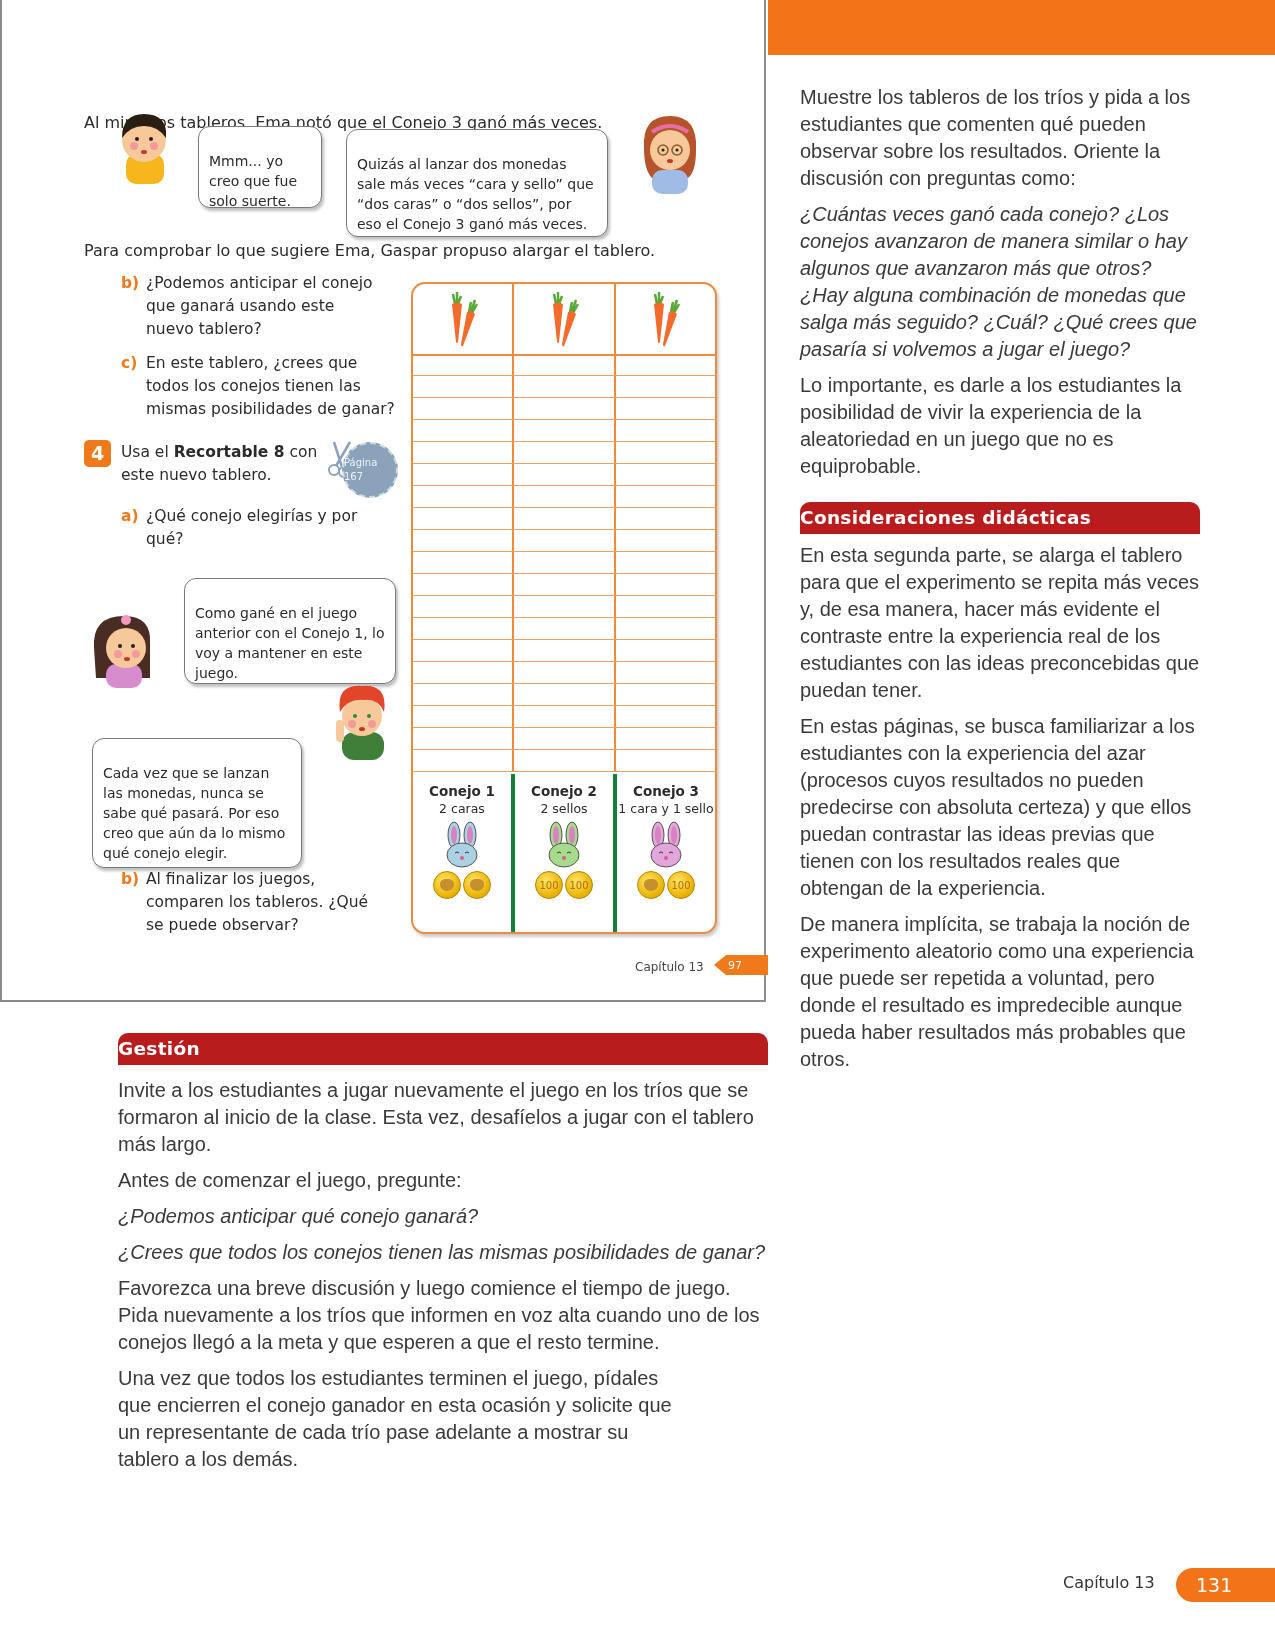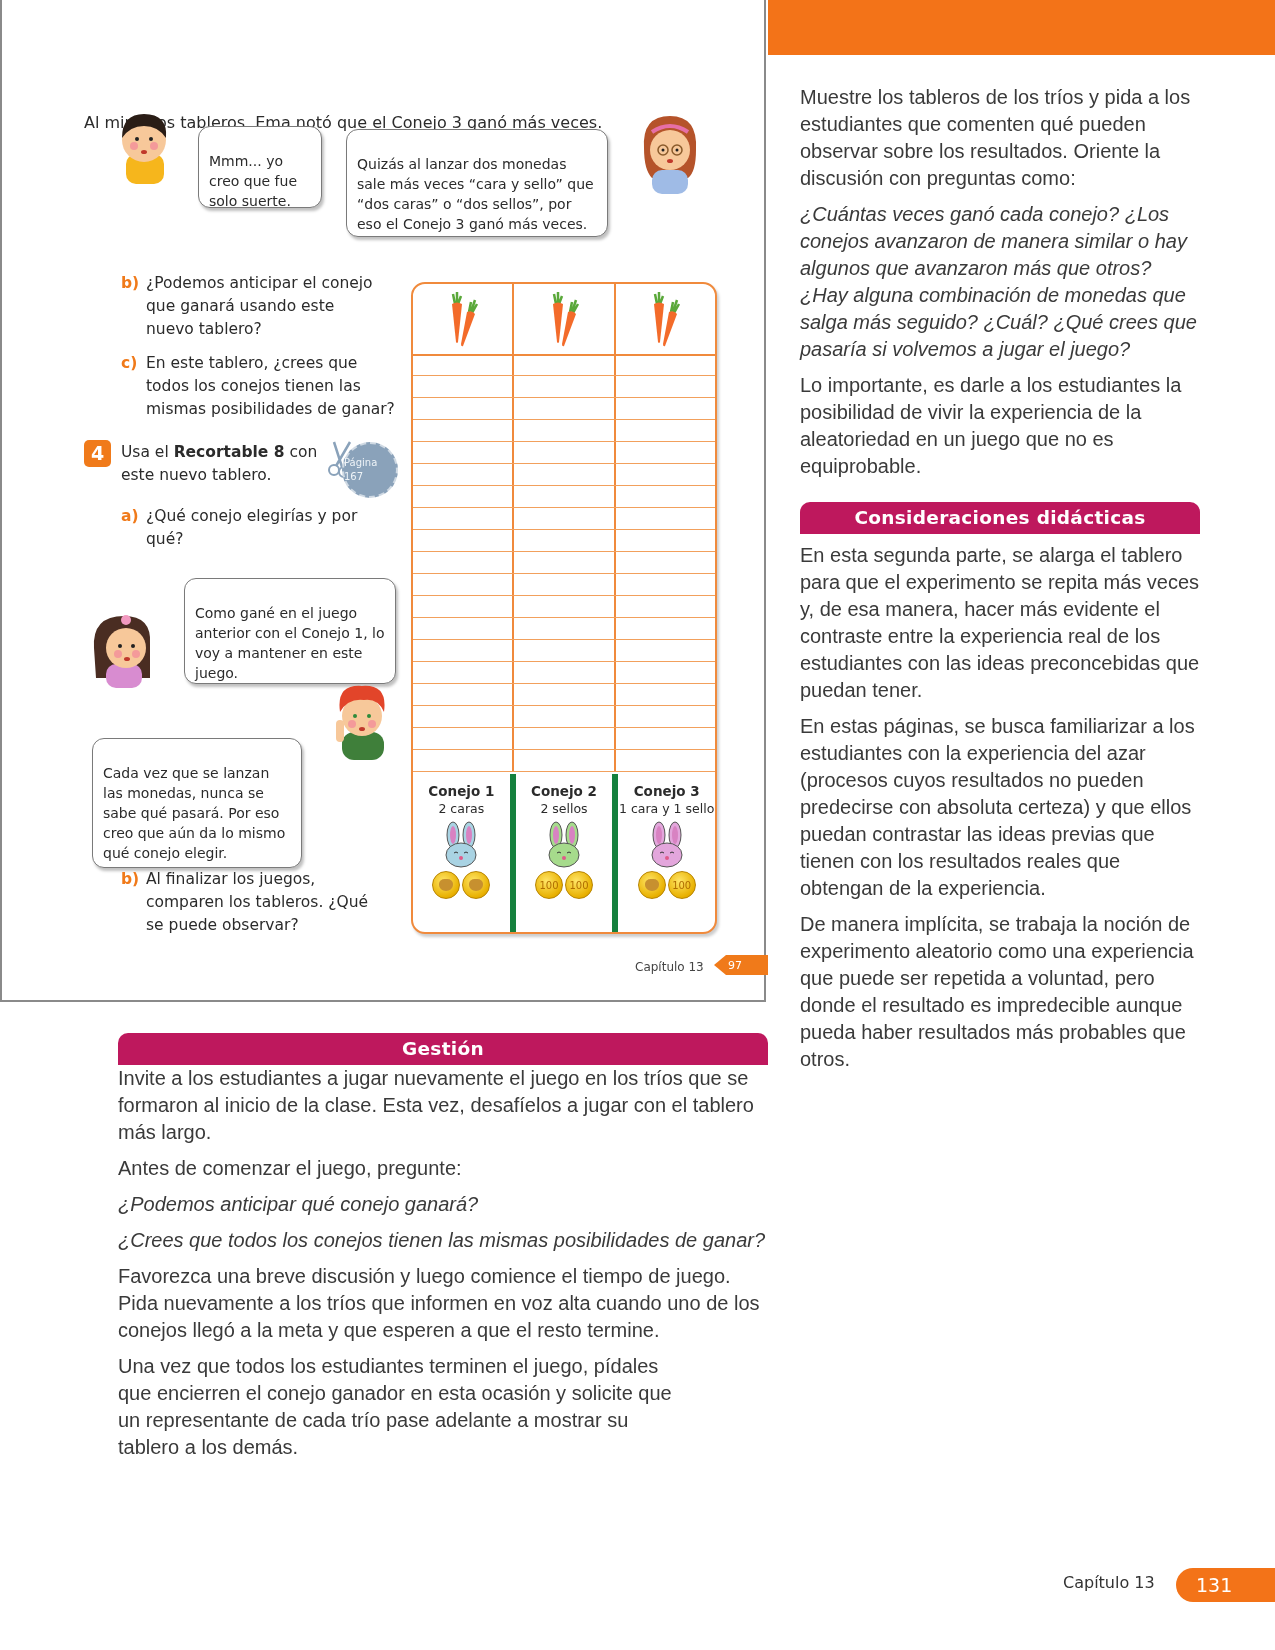--- a/index.html
+++ b/index.html
@@ -26,40 +26,40 @@
   .board { position: absolute; left: 409px; top: 282px; width: 306px; height: 652px; border: 2px solid #f08a3c;
            border-radius: 14px; box-sizing: border-box; box-shadow: 2px 3px 3px rgba(0,0,0,0.2); overflow: hidden; background:#fff; }
   .board-head { position: absolute; left: 0; top: 0; width: 100%; height: 70px; border-bottom: 2px solid #f08a3c; display: flex; }
   .board-head .hc { flex: 1; border-right: 2px solid #f08a3c; position: relative; }
   .board-head .hc:last-child { border-right: none; }
   .board-rows { position: absolute; left: 0; top: 70px; width: 100%; }
   .board-row { display: flex; height: 21px; border-bottom: 1.5px solid #f2a05c; }
   .board-row .c { flex: 1; border-right: 2px solid #f08a3c; }
   .board-row .c:last-child { border-right: none; }
   .board-foot { position: absolute; left: 0; bottom: 0; width: 100%; height: 158px; display: flex; }
-  .board-foot .fc { flex: 1; border-right: 6px solid #15803d; text-align: center; position: relative; }
+  .board-foot .fc { flex: 1; border-right: 4px solid #15803d; text-align: center; position: relative; }
   .board-foot .fc:last-child { border-right: none; }
   .fc .name { font-weight: bold; font-size: 13.5px; margin-top: 8px; line-height: 18px; }
   .fc .desc { font-size: 12.5px; line-height: 17px; }
   .bunny { width: 44px; height: 48px; margin: 4px auto 0; display: block; }
   .coins { display: flex; justify-content: center; gap: 2px; margin-top: 2px; }
   .coin { width: 28px; height: 28px; border-radius: 50%; background: radial-gradient(circle at 40% 35%, #ffe566, #e8b000 70%, #c98d00);
           border: 1px solid #b88400; font-size: 10px; color: #b06d00; line-height: 28px; text-align: center; box-sizing: border-box; }
   .coin.face::after { content: ""; display: block; width: 14px; height: 12px; background: #c7902f; border-radius: 40% 40% 50% 50%; margin: 7px auto 0; }
 
   .inner-footer { position: absolute; top: 957px; left: 633px; font-size: 12px; color: #444; }
   .inner-pagenum { position: absolute; top: 955px; left: 712px; width: 54px; height: 20px; background: #f07a1a; color: #fff;
                    font-size: 11px; line-height: 22px; padding-left: 14px; box-sizing: border-box; clip-path: polygon(12px 0, 100% 0, 100% 100%, 12px 100%, 0 50%); }
 
   
   .topbar { position: absolute; left: 768px; top: 0; width: 507px; height: 55px; background: #f37318; }
   .guide { font-family: "Liberation Sans", sans-serif; font-size: 20px; line-height: 27px; color: #3a3a3a; }
   .guide p { margin: 0 0 9px 0; }
   .guide .it { font-style: italic; }
-  .section-head { height: 32px; background: #be185d; color: #fff; border-radius: 10px 10px 0 0; text-align: center;
+  .section-head { height: 32px; background: #b91c1c; color: #fff; border-radius: 10px 10px 0 0; 
                   font-family: "DejaVu Sans", sans-serif; font-size: 18.5px; line-height: 32px; font-weight: bold; letter-spacing: 0.3px; }
   .footer-label { position: absolute; left: 1063px; top: 1573px; font-size: 16px; color: #333; }
   .footer-num { position: absolute; left: 1176px; top: 1568px; width: 99px; height: 34px; background: #f37318; color: #fff;
                 border-radius: 17px 0 0 17px; font-size: 19px; line-height: 34px; padding-left: 20px; box-sizing: border-box; }
 </style>
 </head>
 <body>
 
 <div class="inner-page kid">
 
@@ -87,20 +87,21 @@
     <rect x="14" y="58" width="36" height="24" rx="10" fill="#9fbbe6"></rect>
     <circle cx="32" cy="38" r="20" fill="#f7c89a"></circle>
     <path d="M14 20 Q32 8 50 20" stroke="#e66fa6" stroke-width="4" fill="none"></path>
     <circle cx="25" cy="38" r="5" fill="none" stroke="#8a5a2a" stroke-width="1.5"></circle>
       <circle cx="39" cy="38" r="5" fill="none" stroke="#8a5a2a" stroke-width="1.5"></circle>
     <circle cx="25" cy="38" r="1.5" fill="#222"></circle>
       <circle cx="39" cy="38" r="1.5" fill="#222"></circle>
     <ellipse cx="32" cy="49" rx="3" ry="2" fill="#c0392b"></ellipse>
   </svg>
 
+  <div class="abs" style="left:82px;top:240px;font-size:16px;">Para comprobar lo que sugiere Ema, Gaspar propuso alargar el tablero.</div>
 
   <div class="q" style="left:144px;top:272px;width:240px;">
     <span class="letter">b)</span>
     <span>¿Podemos anticipar el conejo que ganará usando este nuevo tablero?</span>
   </div>
   <div class="q" style="left:144px;top:352px;width:250px;">
     <span class="letter">c)</span>
     <span>En este tablero, ¿crees que todos los conejos tienen las mismas posibilidades de ganar?</span>
   </div>
 
@@ -326,21 +327,21 @@
   <p>Muestre los tableros de los tríos y pida a los estudiantes que comenten qué pueden observar sobre los resultados. Oriente la discusión con preguntas como:</p>
   <p class="it">¿Cuántas veces ganó cada conejo? ¿Los conejos avanzaron de manera similar o hay algunos que avanzaron más que otros? ¿Hay alguna combinación de monedas que salga más seguido? ¿Cuál? ¿Qué crees que pasaría si volvemos a jugar el juego?</p>
   <p>Lo importante, es darle a los estudiantes la posibilidad de vivir la experiencia de la aleatoriedad en un juego que no es equiprobable.</p>
   <div class="section-head" style="margin-top:22px;margin-bottom:8px;">Consideraciones didácticas</div>
   <p>En esta segunda parte, se alarga el tablero para que el experimento se repita más veces y, de esa manera, hacer más evidente el contraste entre la experiencia real de los estudiantes con las ideas preconcebidas que puedan tener.</p>
   <p>En estas páginas, se busca familiarizar a los estudiantes con la experiencia del azar (procesos cuyos resultados no pueden predecirse con absoluta certeza) y que ellos puedan contrastar las ideas previas que tienen con los resultados reales que obtengan de la experiencia.</p>
   <p>De manera implícita, se trabaja la noción de experimento aleatorio como una experiencia que puede ser repetida a voluntad, pero donde el resultado es impredecible aunque pueda haber resultados más probables que otros.</p>
 </div>
 
 <div class="abs guide" style="left:118px;top:1033px;width:650px;">
-  <div class="section-head" style="margin-bottom:0;">Gestión</div>
+  <div class="section-head" style="margin-bottom:12px;">Gestión</div>
   <p style="padding-right:10px">Invite a los estudiantes a jugar nuevamente el juego en los tríos que se formaron al inicio de la clase. Esta vez, desafíelos a jugar con el tablero más largo.</p>
   <p>Antes de comenzar el juego, pregunte:</p>
   <p class="it">¿Podemos anticipar qué conejo ganará?</p>
   <p class="it">¿Crees que todos los conejos tienen las mismas posibilidades de ganar?</p>
   <p>Favorezca una breve discusión y luego comience el tiempo de juego. Pida nuevamente a los tríos que informen en voz alta cuando uno de los conejos llegó a la meta y que esperen a que el resto termine.</p>
   <p style="padding-right:80px">Una vez que todos los estudiantes terminen el juego, pídales que encierren el conejo ganador en esta ocasión y solicite que un representante de cada trío pase adelante a mostrar su tablero a los demás.</p>
 </div>
 
 <div class="footer-label">Capítulo 13</div>
 <div class="footer-num">131</div>

